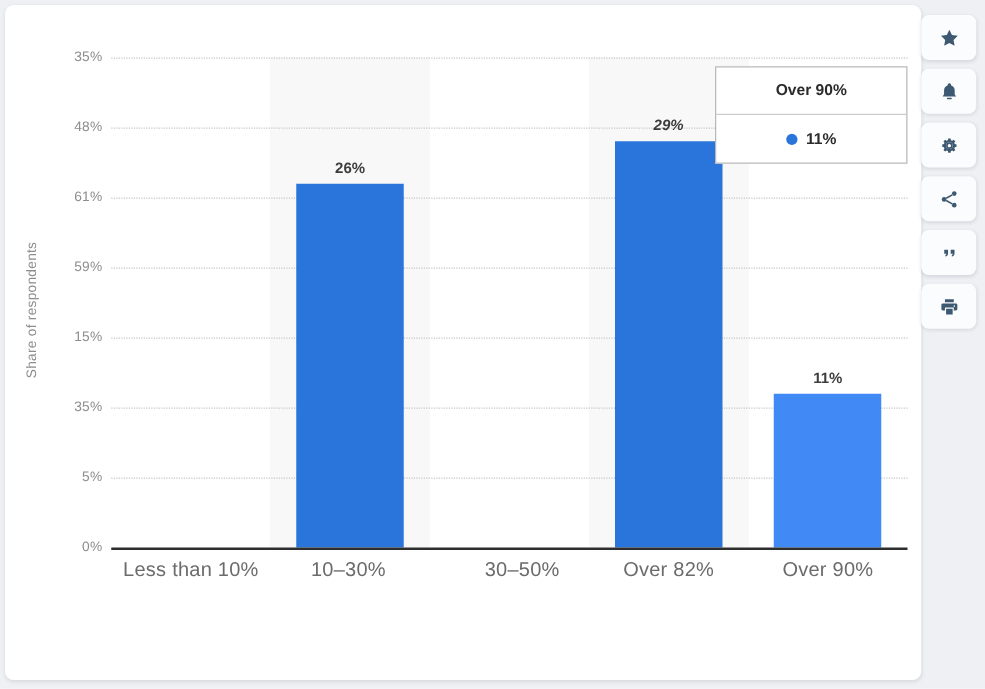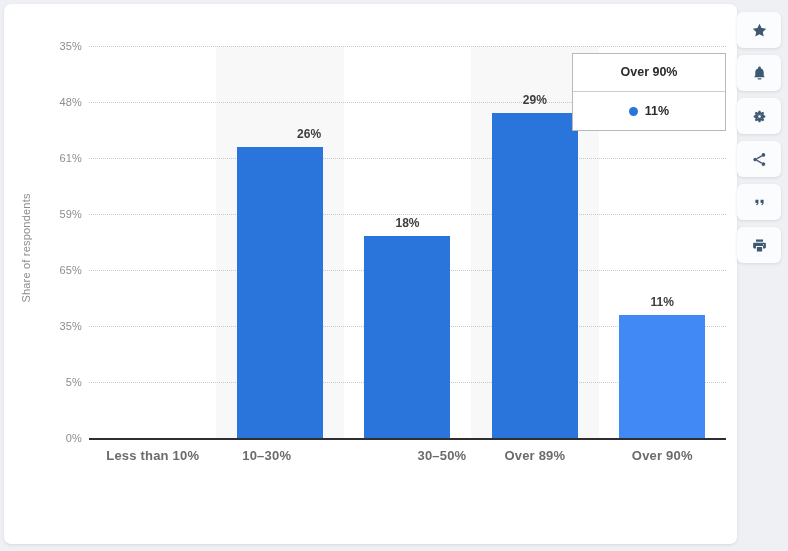--- a/index.html
+++ b/index.html
@@ -131,26 +131,25 @@
     left: 50%;
     transform: translateX(-50%);
     font-size: 12px;
     font-weight: bold;
     color: #3d3d3d;
     white-space: nowrap;
   }
   .xtick {
     position: absolute;
     top: 444px;
-    font-size: 13px;
+    font-size: 16px;
     color: #6b6b6b;
     text-align: center;
     white-space: nowrap;
     letter-spacing: .2px;
-    font-weight: bold;
   }
 
   
   .tooltip {
     position: absolute;
     left: 568px;
     top: 49px;
     width: 154px;
     background: #ffffff;
     border: 1px solid #b9b9b9;
@@ -238,54 +237,50 @@
           <div class="gridline" style="top: 168px;"></div>
           <div class="gridline" style="top: 112px;"></div>
           <div class="gridline" style="top: 56px;"></div>
           <div class="gridline" style="top: 0px;"></div>
         </div>
 
       <div class="yticks" id="yticks">
           <div class="ytick" style="top: 392px;">0%</div>
           <div class="ytick" style="top: 336px;">5%</div>
           <div class="ytick" style="top: 280px;">35%</div>
-          <div class="ytick" style="top: 224px;">65%</div>
+          <div class="ytick" style="top: 224px;">15%</div>
           <div class="ytick" style="top: 168px;">59%</div>
           <div class="ytick" style="top: 112px;">61%</div>
           <div class="ytick" style="top: 56px;">48%</div>
           <div class="ytick" style="top: 0px;">35%</div>
         </div>
       <div class="ylabel">Share of respondents</div>
 
       <div class="bars" id="bars">
           <div class="bar-slot" style="left: 127.4px; width: 127.4px;">
             <div class="bar" style="height: 291.2px;"></div>
-            <div class="bar-value" style="top: 80.8px; margin-left: 29px;">26%</div>
-          </div>
-          <div class="bar-slot" style="left: 254.8px; width: 127.4px;">
-            <div class="bar" style="height: 201.6px;"></div>
-            <div class="bar-value" style="top: 170.4px;">18%</div>
+            <div class="bar-value" style="top: 80.8px;">26%</div>
           </div>
           <div class="bar-slot" style="left: 382.2px; width: 127.4px;">
             <div class="bar" style="height: 324.8px;"></div>
-            <div class="bar-value" style="top: 47.2px;">29%</div>
+            <div class="bar-value" style="top: 47.2px; font-style: italic;">29%</div>
           </div>
           <div class="bar-slot" style="left: 509.6px; width: 127.4px;">
             <div class="bar hl" style="height: 123.2px;"></div>
             <div class="bar-value" style="top: 248.8px;">11%</div>
           </div>
         </div>
 
       <div class="axis-line" style="top:434px;"></div>
 
       <div id="xticks">
           <div class="xtick" style="left: 85px; width: 127.4px;">Less than 10%</div>
-          <div class="xtick" style="left: 199px; width: 127.4px;">10–30%</div>
-          <div class="xtick" style="left: 335px; width: 127.4px; text-align: right;">30–50%</div>
-          <div class="xtick" style="left: 467.2px; width: 127.4px;">Over 89%</div>
+          <div class="xtick" style="left: 211px; width: 127.4px;">10–30%</div>
+          <div class="xtick" style="left: 350px; width: 127.4px;">30–50%</div>
+          <div class="xtick" style="left: 467.2px; width: 127.4px;">Over 82%</div>
           <div class="xtick" style="left: 594.6px; width: 127.4px;">Over 90%</div>
         </div>
 
       <div class="tooltip">
         <div class="tooltip-head">Over 90%</div>
         <div class="tooltip-body">
           <span class="tooltip-dot"></span>
           <span>11%</span>
         </div>
       </div>

